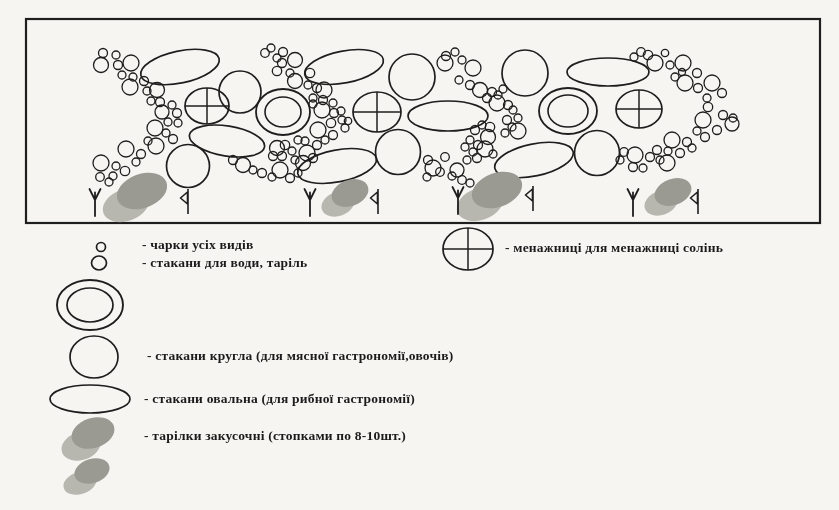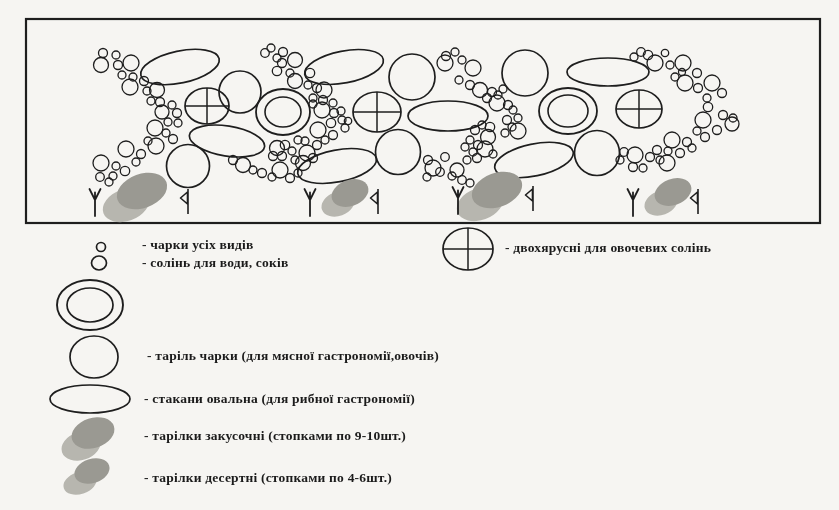--- a/index.html
+++ b/index.html
@@ -249,19 +249,18 @@
         <ellipse cx="92" cy="471" rx="18" ry="12" fill="#9a9992" stroke="none" transform="rotate(-18 92 471)"></ellipse>
       </g>
       <g>
         <ellipse cx="468" cy="249" rx="25" ry="21" fill="none" stroke="#1e1e1e" stroke-width="1.7"></ellipse>
         <line x1="443" y1="249" x2="493" y2="249" fill="none" stroke="#1e1e1e" stroke-width="1.5"></line>
         <line x1="468" y1="228" x2="468" y2="270" fill="none" stroke="#1e1e1e" stroke-width="1.5"></line>
       </g>
     </svg>
 
   <div class="lbl" style="left:142px;top:237px">- чарки усіх видів</div>
-  <div class="lbl" style="left:142px;top:255px">- солінь для води, соків</div>
-  <div class="lbl" style="left:147px;top:348px">- таріль чарки (для мясної гастрономії,овочів)</div>
+  <div class="lbl" style="left:142px;top:255px">- стакани для води, таріль</div>
+  <div class="lbl" style="left:147px;top:348px">- стакани кругла (для мясної гастрономії,овочів)</div>
   <div class="lbl" style="left:144px;top:391px">- стакани овальна (для рибної гастрономії)</div>
-  <div class="lbl" style="left:144px;top:428px">- тарілки закусочні (стопками по 9-10шт.)</div>
-  <div class="lbl" style="left:144px;top:470px">- тарілки десертні (стопками по 4-6шт.)</div>
-  <div class="lbl" style="left:505px;top:240px">- двохярусні для овочевих солінь</div>
+  <div class="lbl" style="left:144px;top:428px">- тарілки закусочні (стопками по 8-10шт.)</div>
+  <div class="lbl" style="left:505px;top:240px">- менажниці для менажниці солінь</div>
 </div>
 
 </body></html>

